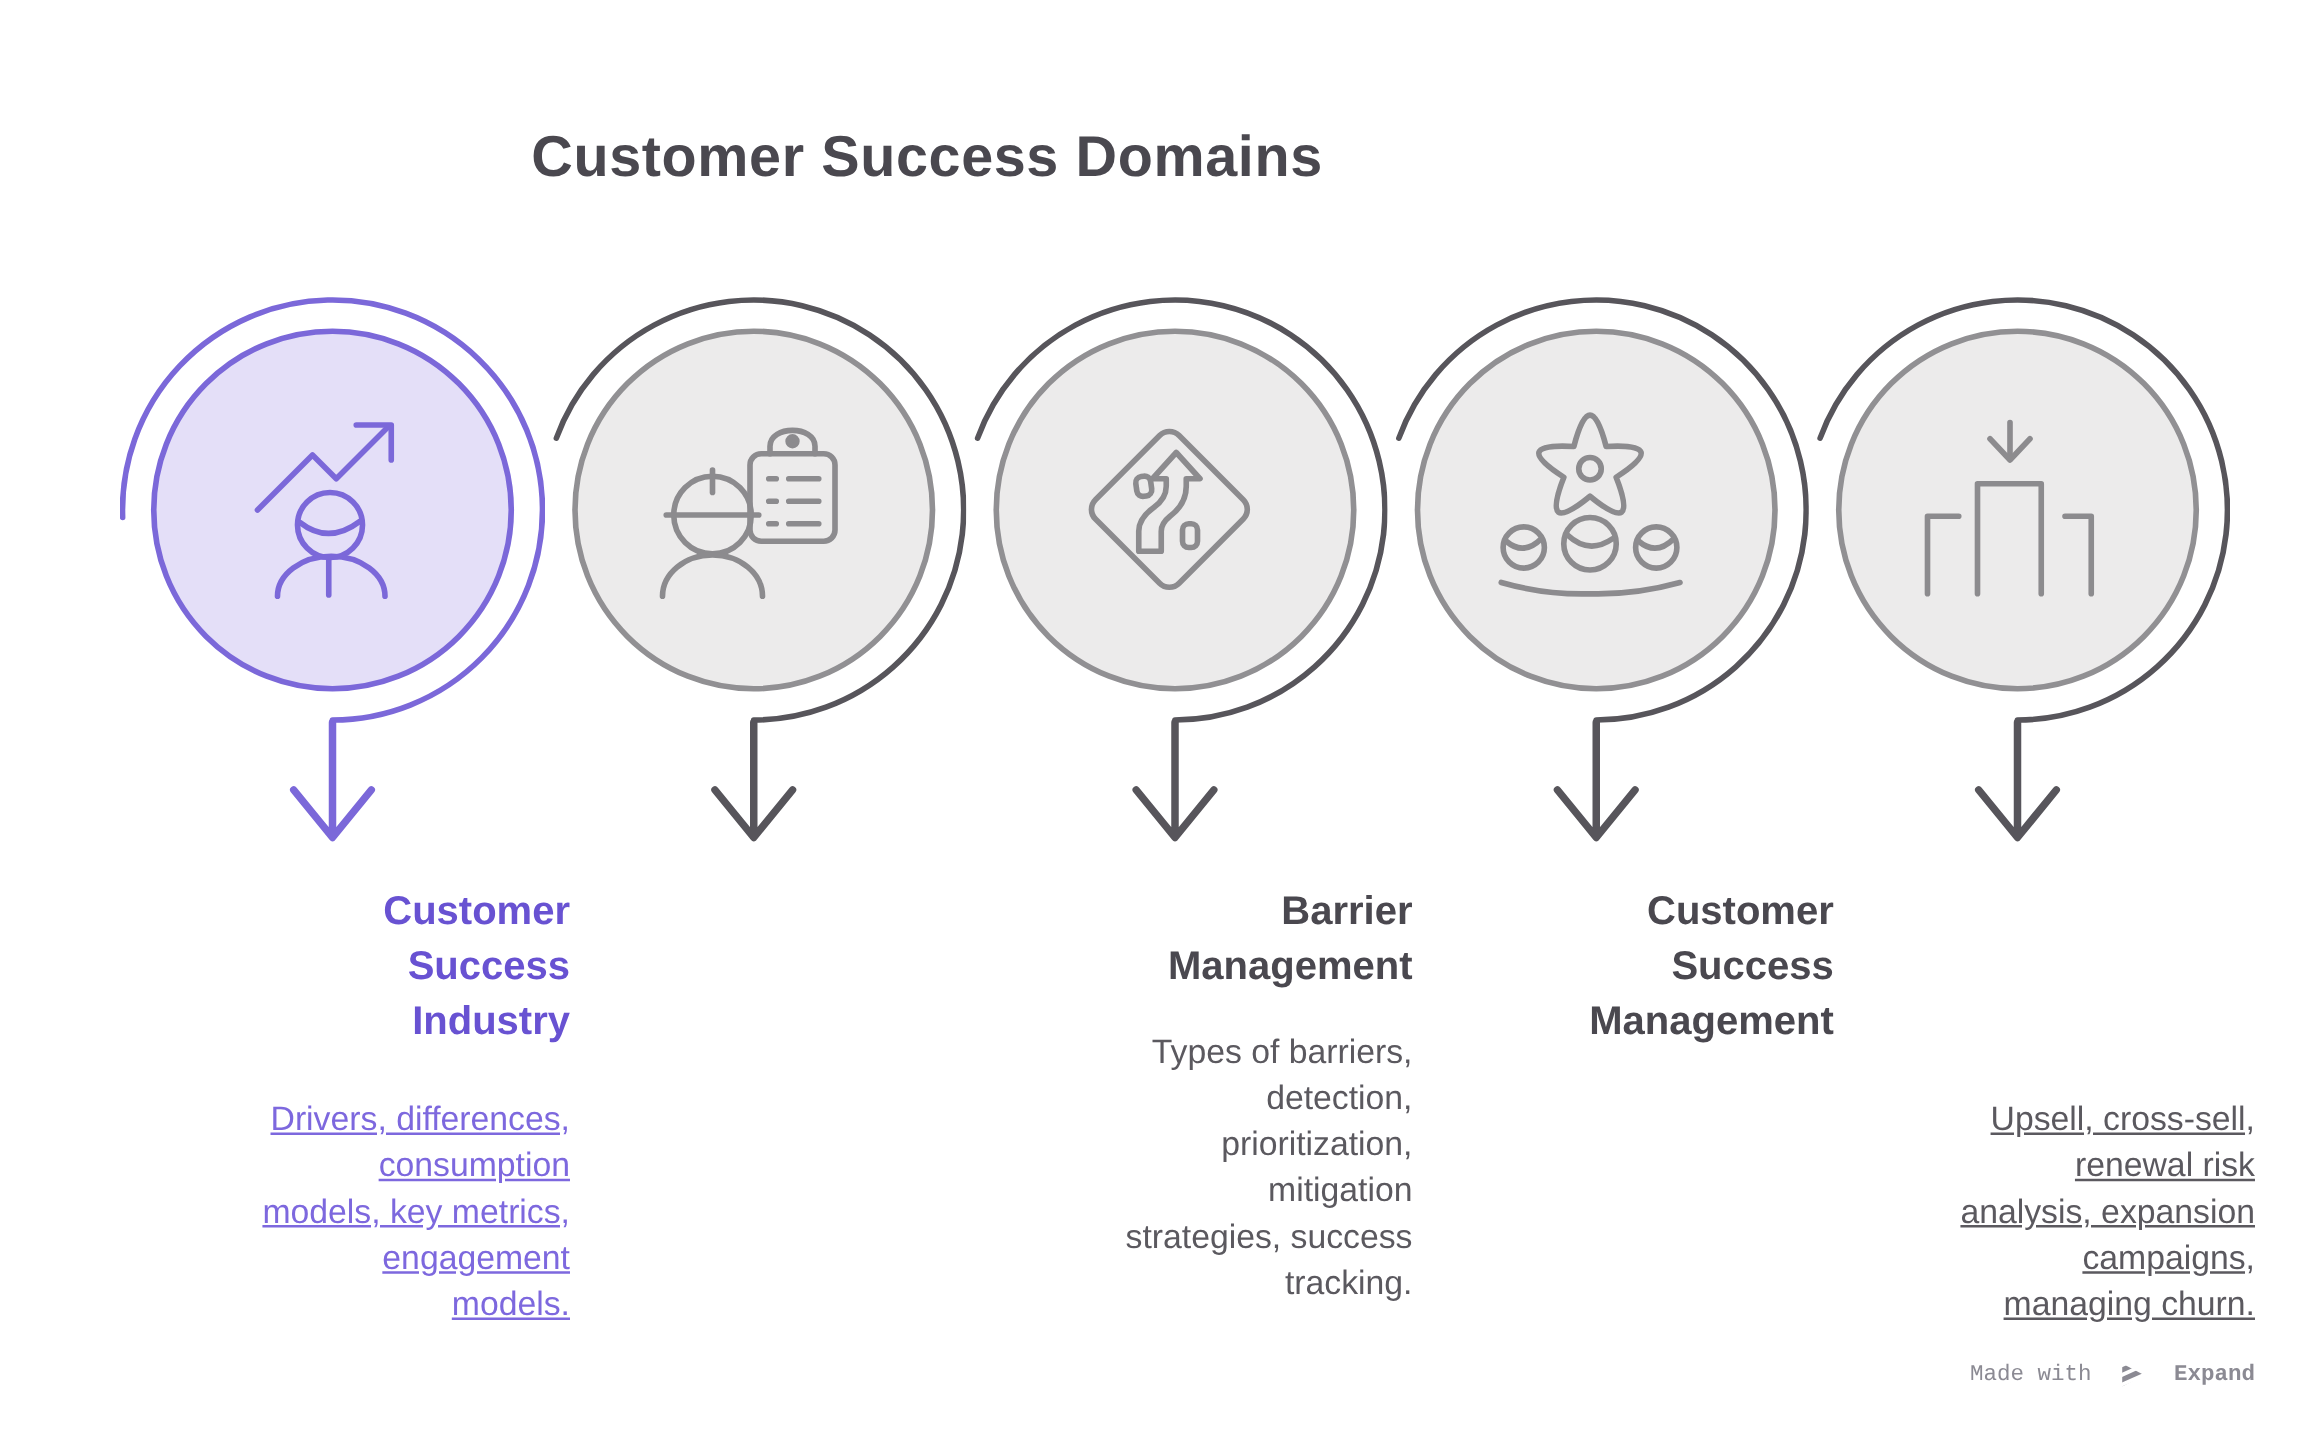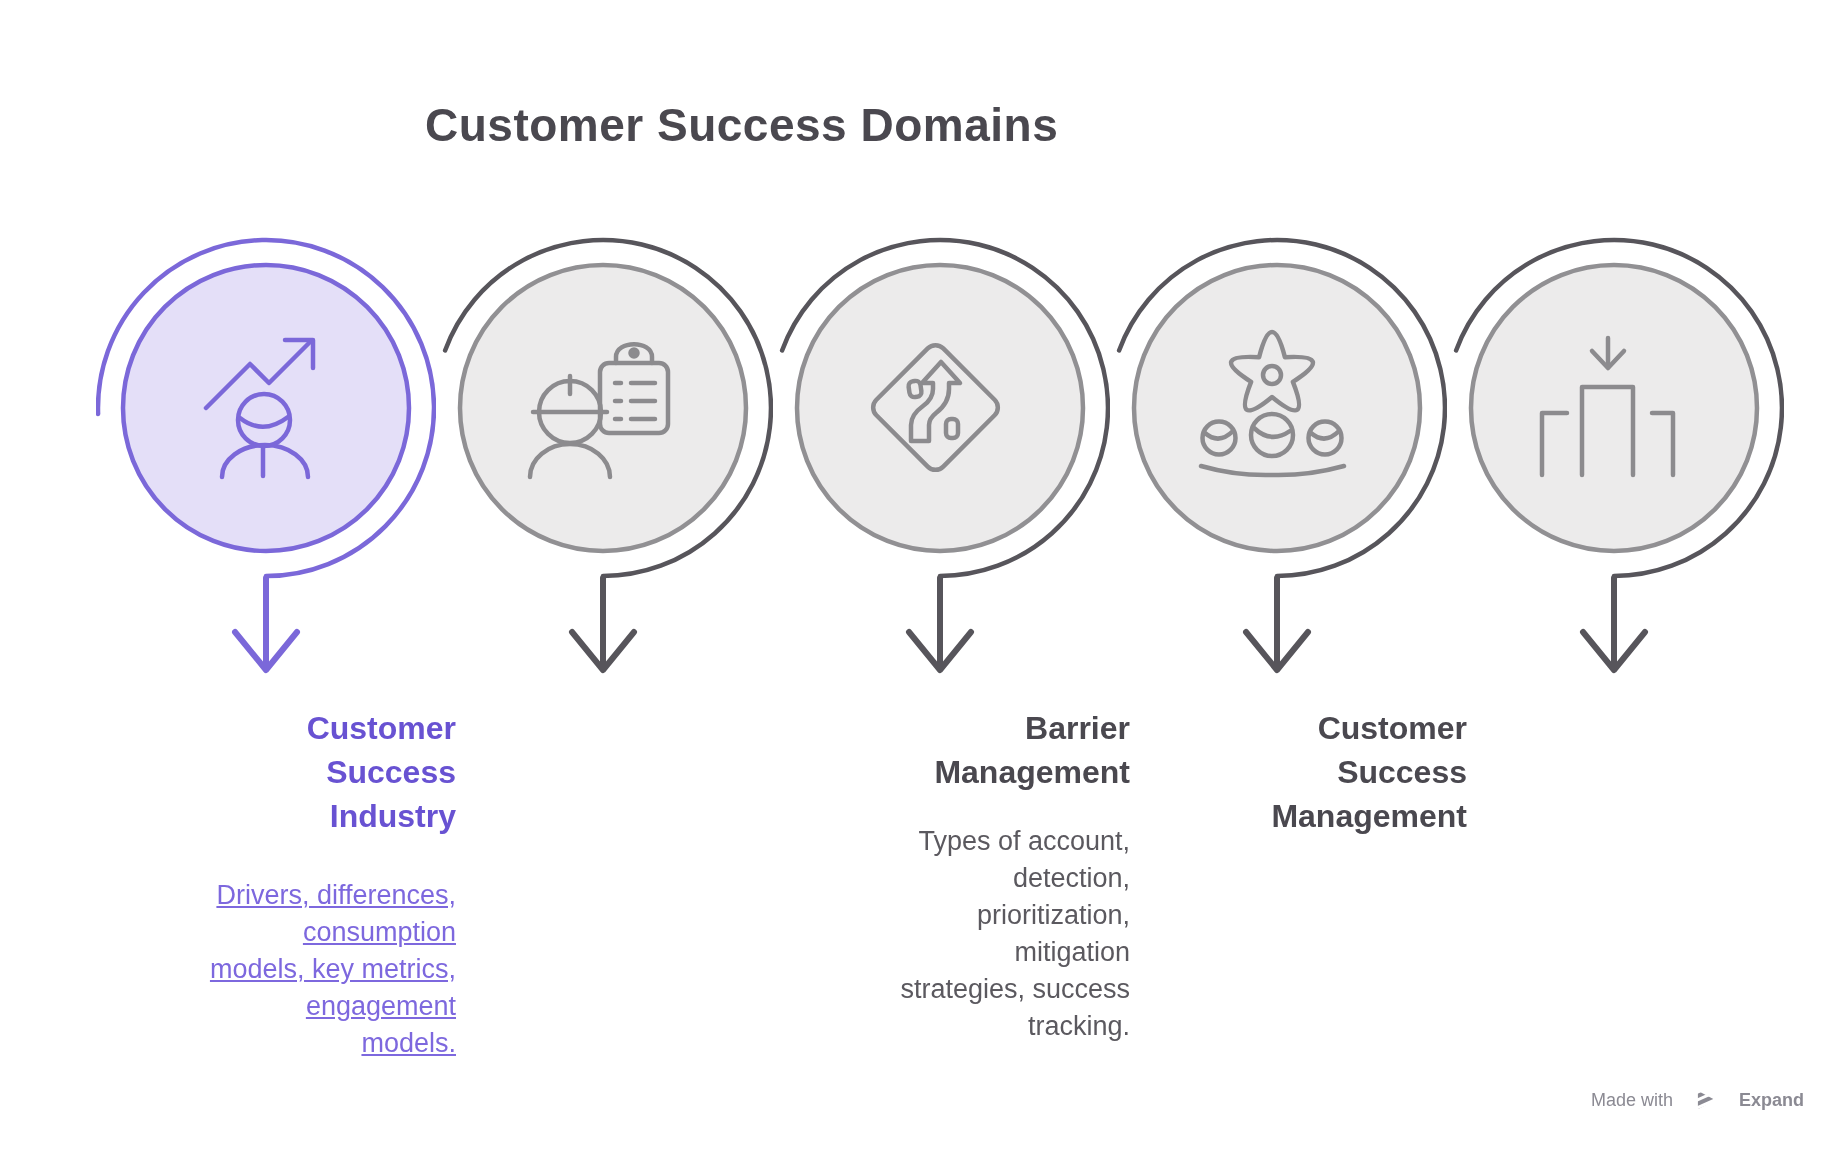--- a/index.html
+++ b/index.html
@@ -49,21 +49,21 @@
   .card-desc{
     position:absolute;left:0;width:100%;
     font-size:27px;line-height:37px;font-weight:500;white-space:pre-line;
   }
   .lines2 .card-desc{top:117px;}
   .lines3 .card-desc{top:171px;text-decoration:underline;}
 
   .footer{
     position:absolute;top:1088px;right:44px;
     display:flex;align-items:center;gap:21px;
-    font-size:18px;color:var(--footer-text,#8b8a93);font-weight:500;
+    font-size:18px;color:var(--footer-text,#8b8a93);font-weight:500;font-family:Liberation Mono, monospace;
   }
   .footer .brand{font-weight:600;}
   .footer svg{display:block;}
 </style>
 </head>
 <body>
 
 <div class="main-title">Customer Success Domains</div>
 
 <div class="unit accent" style="left:96px">
@@ -120,21 +120,21 @@
     <g class="icon">
       <rect x="118.2" y="140.2" width="94.6" height="94.6" rx="11" transform="rotate(45 165.5 187.5)"></rect>
       <path d="M 141 221 L 141 205 C 141 197 146 191 153 186 C 160 181 163 175 163 169 L 163 163 L 152 163 L 171 142 L 190 163 L 179 163 L 179 169 C 179 180 174 187 166 193 C 161 197 159 201 159 205 L 159 221 Z"></path>
       <rect x="139" y="161" width="12" height="16" rx="5" transform="rotate(-8 145 169)"></rect>
       <rect x="176" y="199" width="12" height="19" rx="5"></rect>
     </g>
   </svg>
   <div class="text-block lines2">
     <div class="card-title">Barrier
 Management</div>
-    <div class="card-desc">Types of account,
+    <div class="card-desc">Types of barriers,
 detection,
 prioritization,
 mitigation
 strategies, success
 tracking.</div>
   </div>
 </div>
 
 <div class="unit" style="left:1107px">
   <svg class="graphic" width="340" height="470" viewBox="0 0 340 470">
@@ -167,20 +167,25 @@
     <circle class="g-inner" cx="170" cy="188" r="143"></circle>
     <g class="icon">
       <path d="M 164 118 L 164 144"></path>
       <path d="M 148 131 L 164 148 L 180 131"></path>
       <path d="M 138 255 L 138 167 L 189 167 L 189 255"></path>
       <path d="M 98 255 L 98 193 L 123 193"></path>
       <path d="M 208 193 L 229 193 L 229 255"></path>
     </g>
   </svg>
   <div class="text-block lines3">
+    <div class="card-desc">Upsell, cross-sell,
+renewal risk
+analysis, expansion
+campaigns,
+managing churn.</div>
   </div>
 </div>
 
 <div class="footer">
   <span>Made with</span>
   <svg width="24" height="24" viewBox="0 0 26 26">
     <defs>
       <clipPath id="napclip">
           <path d="M4 3 L23 13 L4 23 Z"></path>
         </clipPath>

